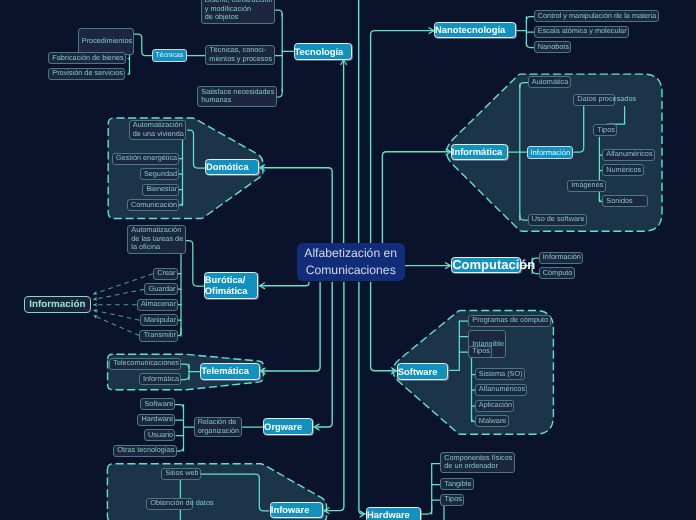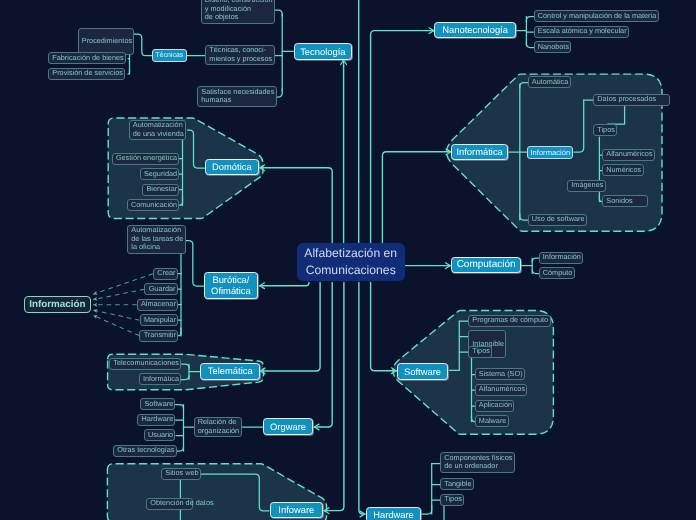--- a/index.html
+++ b/index.html
@@ -7,23 +7,23 @@
      text-rendering:geometricPrecision;}
 #stage{position:relative;width:696px;height:520px;background:#0b122b;}
 .leaf,.branch,.sub,.center,.infoleft{will-change:opacity;opacity:0.999;}
 svg.layer{position:absolute;left:0;top:0;width:696px;height:520px;overflow:visible;}
 .leaf{position:absolute;box-sizing:border-box;display:flex;flex-direction:column;
       align-items:flex-start;justify-content:center;
       background:#1e2742;border:1px solid #4a7b82;border-radius:3px;
       color:#7fc9c2;font-size:7.3px;line-height:8.5px;padding:0 3.3px;
       white-space:nowrap;}
 .branch{position:absolute;box-sizing:border-box;display:flex;flex-direction:column;
-        align-items:center;justify-content:center;
+        align-items:flex-start;justify-content:center;
         background:#1192c0;border:1.4px solid #eceff1;border-radius:3.5px;
-        color:#ffffff;font-weight:normal;line-height:11.6px;white-space:nowrap;
+        color:#ffffff;font-weight:bold;line-height:11.6px;white-space:nowrap;
         box-shadow:0.8px 0.8px 0 rgba(150,160,170,0.75);}
 .sub{position:absolute;box-sizing:border-box;display:flex;align-items:center;
      justify-content:center;background:#1192c0;border:1px solid #cfd8dd;
      border-radius:3px;color:#e8f6fb;font-size:8px;white-space:nowrap;}
 .center{position:absolute;box-sizing:border-box;display:flex;flex-direction:column;
         align-items:center;justify-content:center;background:#122d7a;
         border-radius:6px;color:#d4dae8;font-size:12.2px;line-height:17.5px;
         white-space:nowrap;}
 .infoleft{position:absolute;box-sizing:border-box;display:flex;align-items:center;
           justify-content:center;background:#1d2438;border:1.8px solid #73e2cd;
@@ -177,21 +177,21 @@
     </div>
 <div class="leaf" style="left:533.5px;top:25.5px;width:95.4px;height:12.4px">
       <span>Escala atómica y molecular</span>
     </div>
 <div class="leaf" style="left:533.5px;top:41px;width:37.9px;height:12.4px">
       <span>Nanobots</span>
     </div>
 <div class="leaf" style="left:527.5px;top:76px;width:43.1px;height:12.4px">
       <span>Automática</span>
     </div>
-<div class="leaf" style="left:593px;top:93.5px;width:77px;height:12.4px">
+<div class="leaf" style="left:573px;top:93.5px;width:42px;height:12.4px">
       <span>Datos procesados</span>
     </div>
 <div class="leaf" style="left:593px;top:124px;width:24.2px;height:12.4px">
       <span>Tipos</span>
     </div>
 <div class="leaf" style="left:602px;top:148.5px;width:52.8px;height:12.4px">
       <span>Alfanuméricos</span>
     </div>
 <div class="leaf" style="left:602px;top:164px;width:41.5px;height:12.4px">
       <span>Numéricos</span>
@@ -321,21 +321,21 @@
 <div class="branch" style="left:450.8px;top:144px;width:57.6px;height:15.9px;font-size:9.4px">
       <span>Informática</span>
     </div>
 <div class="branch" style="left:204.9px;top:159px;width:53.9px;height:16.4px;font-size:9.4px">
       <span>Domótica</span>
     </div>
 <div class="branch" style="left:203.8px;top:272.4px;width:54.2px;height:26.2px;font-size:9.4px">
       <span>Burótica/</span>
       <span>Ofimática</span>
     </div>
-<div class="branch" style="left:451.2px;top:257px;width:69.8px;height:15.9px;font-size:10px">
+<div class="branch" style="left:451.2px;top:257px;width:69.8px;height:15.9px;font-size:13px">
       <span>Computación</span>
     </div>
 <div class="branch" style="left:200.2px;top:362.5px;width:60.1px;height:17.3px;font-size:9.4px">
       <span>Telemática</span>
     </div>
 <div class="branch" style="left:396.8px;top:363.2px;width:51.5px;height:17.1px;font-size:9.4px">
       <span>Software</span>
     </div>
 <div class="branch" style="left:263.1px;top:418px;width:49.9px;height:17px;font-size:9.4px">
       <span>Orgware</span>

